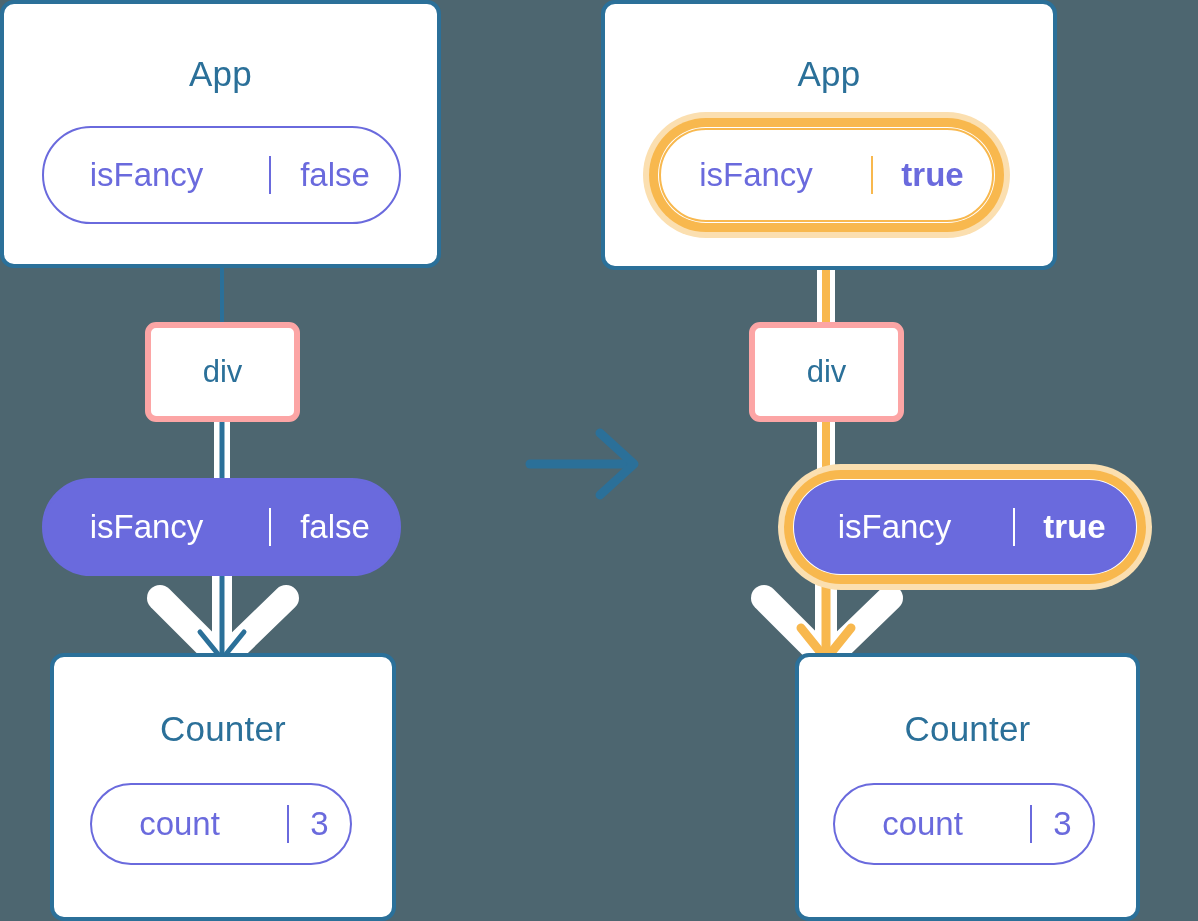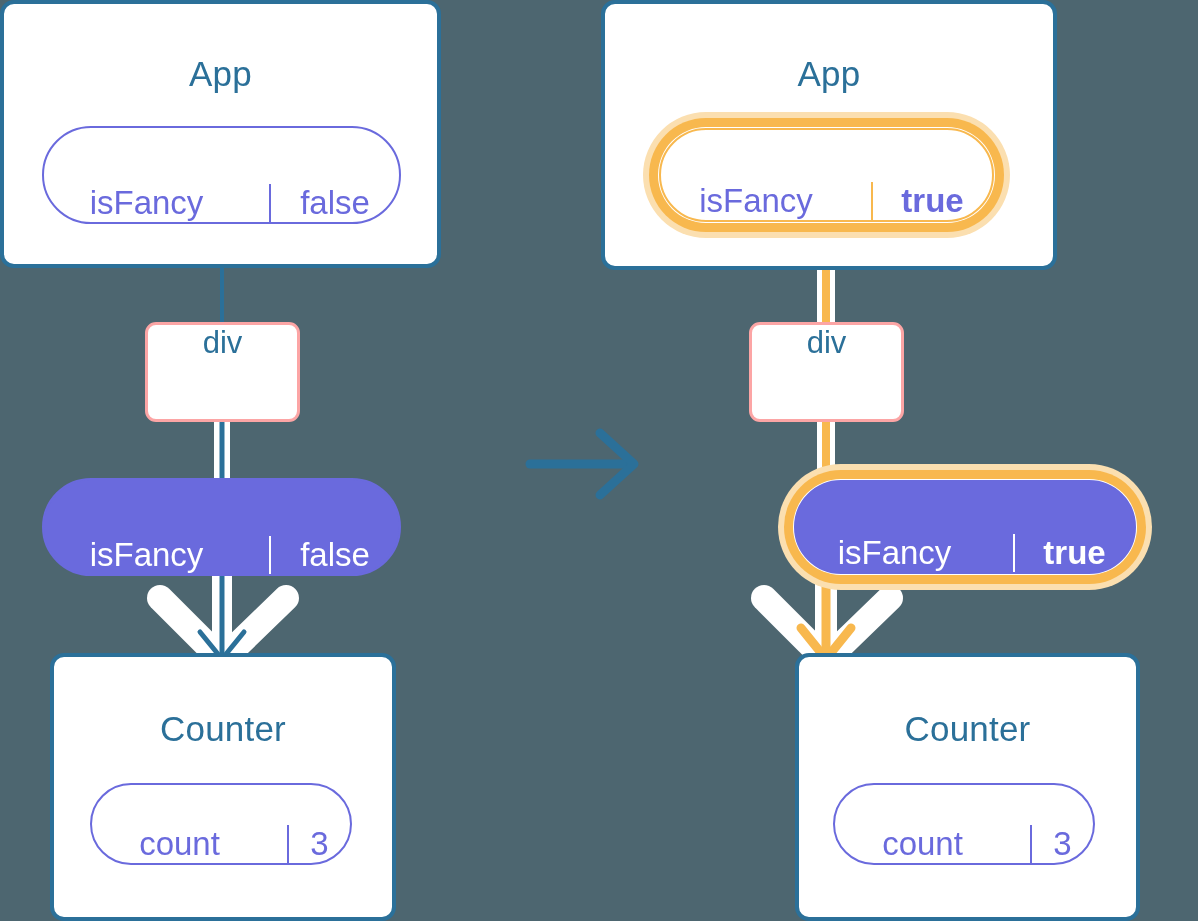--- a/index.html
+++ b/index.html
@@ -52,39 +52,40 @@
     right: 0;
     text-align: center;
     color: #2b7099;
     font-size: 35px;
     letter-spacing: .2px;
     white-space: nowrap;
   }
   .tag-box {
     position: absolute;
     background: #ffffff;
-    border: 3px solid #fca5a5;
+    border: 6px solid #fca5a5;
     border-radius: 11px;
     box-sizing: border-box;
     display: flex;
+    align-items: center;
     justify-content: center;
   }
   .tag-label {
     color: #2b7099;
     font-size: 31px;
     position: relative;
     z-index: 3;
   }
 
   
   .pill {
     position: absolute;
     box-sizing: border-box;
     display: flex;
-    align-items: flex-end;
+    align-items: center;
     border-radius: 999px;
     overflow: hidden;
     z-index: 4;
     gap: 20px;
   }
   .pill-outline {
     background: #ffffff;
     border: 2px solid #6a6add;
   }
   .pill-filled {

